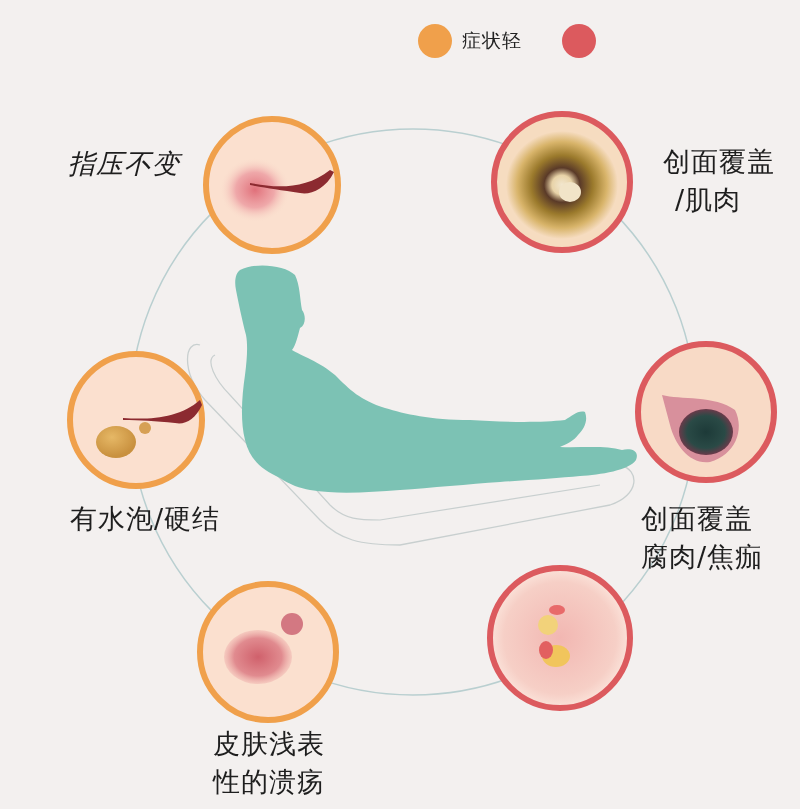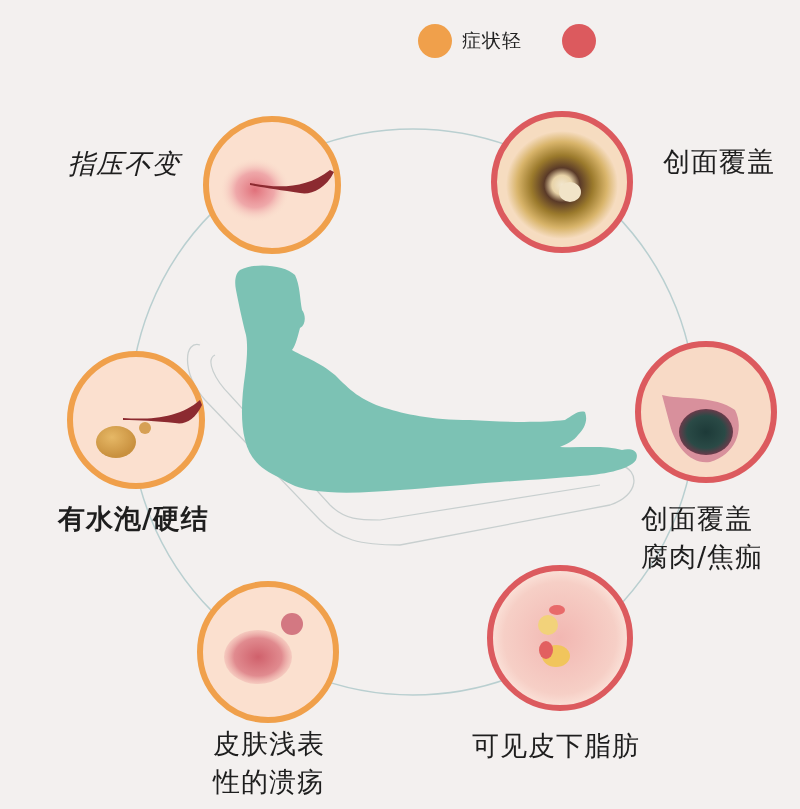--- a/index.html
+++ b/index.html
@@ -120,33 +120,31 @@
       <span class="legend-dot" style="background:#dc5a5e"></span>
     </div>
   </div>
 
   <div class="label" style="left:68px; top:145px;font-style:italic;">
     <div>指压不变</div>
   </div>
 
   <div class="label" style="left:663px; top:143px;">
     <div>创面覆盖</div>
+    <div style="padding-left:12px">/肌肉</div>
   </div>
 
-  <div class="label" style="left:58px; top:500px;font-weight:bold;">
+  <div class="label" style="left:70px; top:500px;">
     <div>有水泡/硬结</div>
   </div>
 
   <div class="label" style="left:213px; top:725px;">
     <div>皮肤浅表</div>
     <div>性的溃疡</div>
   </div>
 
   <div class="label" style="left:641px; top:500px;">
     <div>创面覆盖</div>
     <div>腐肉/焦痂</div>
   </div>
 
-  <div class="label" style="left:472px; top:727px;">
-    <div>可见皮下脂肪</div>
-  </div>
 
 </div>
 
 </body></html>

